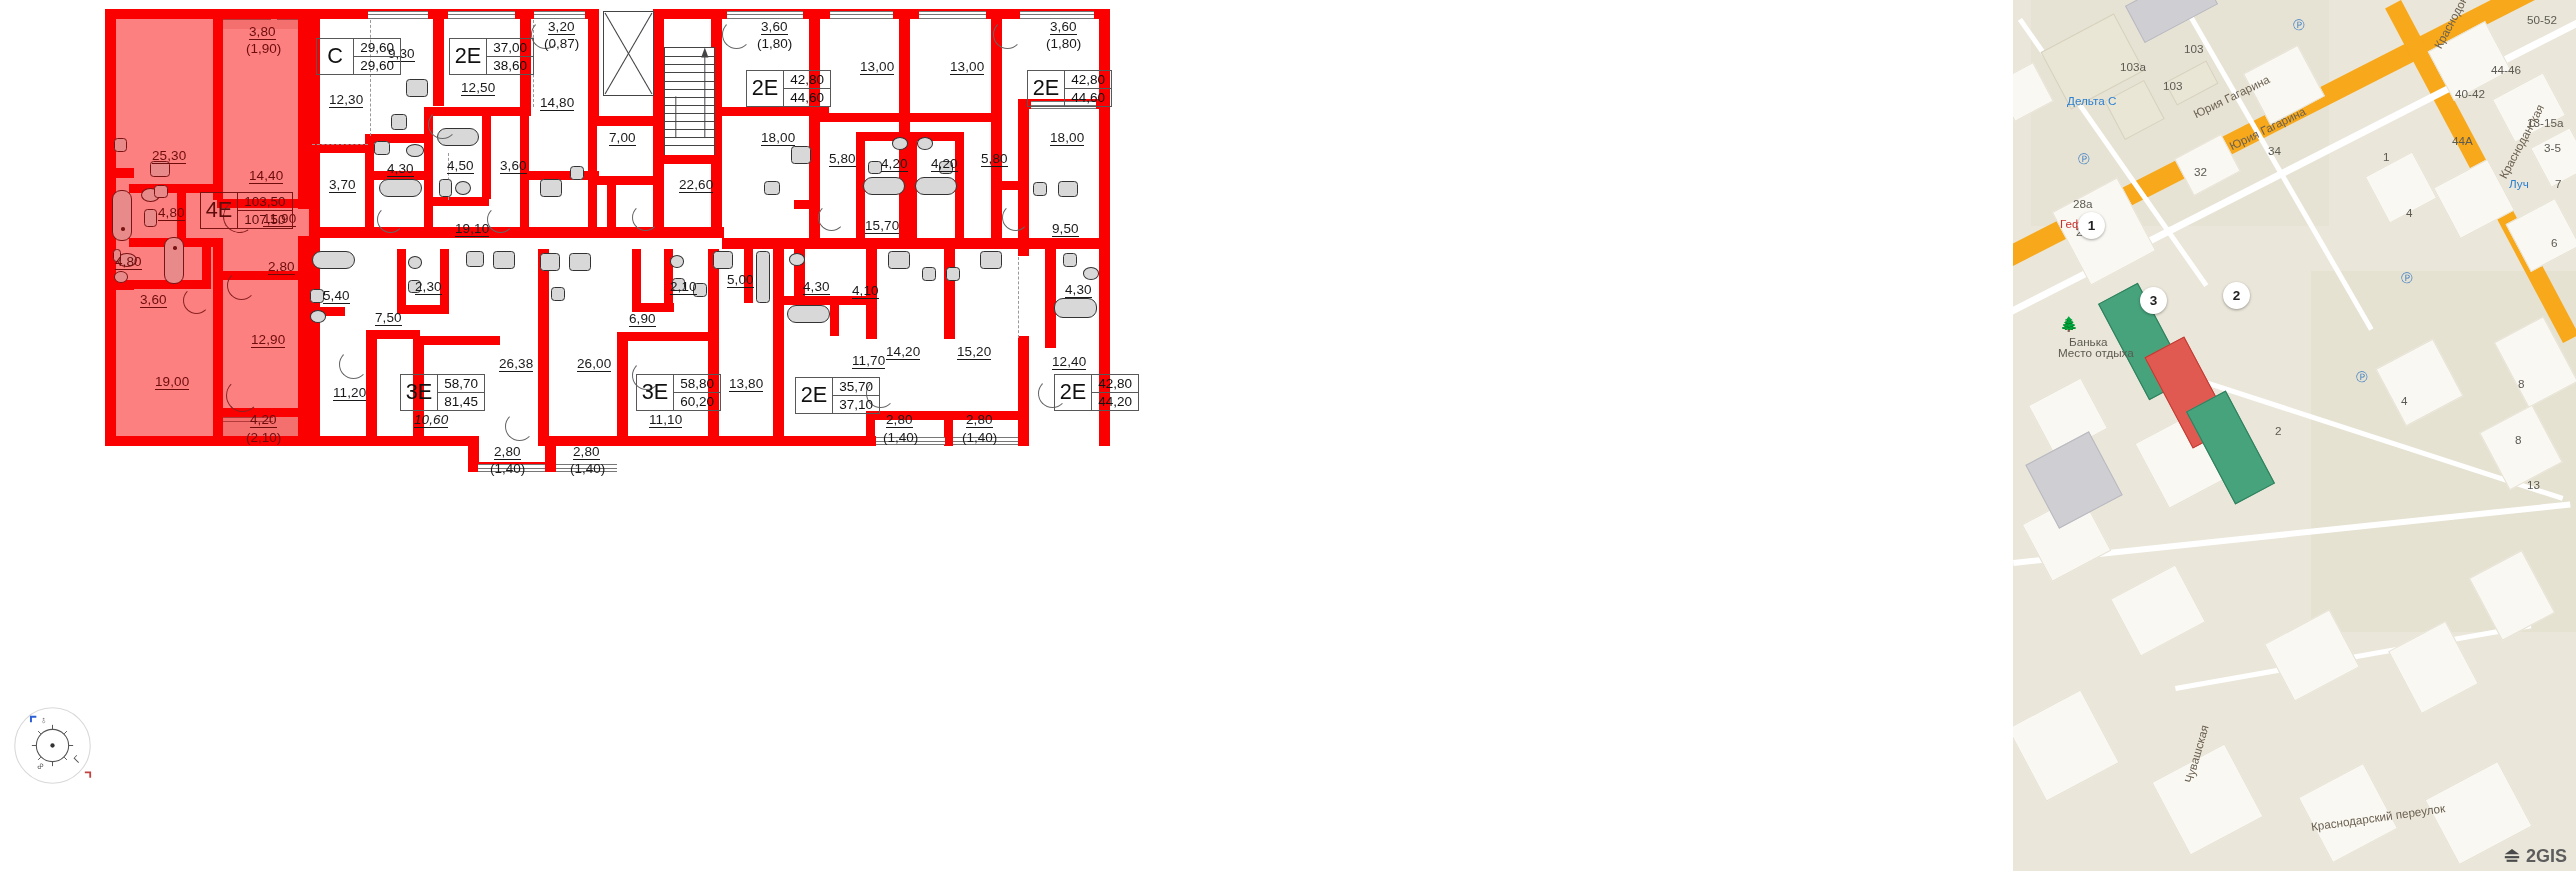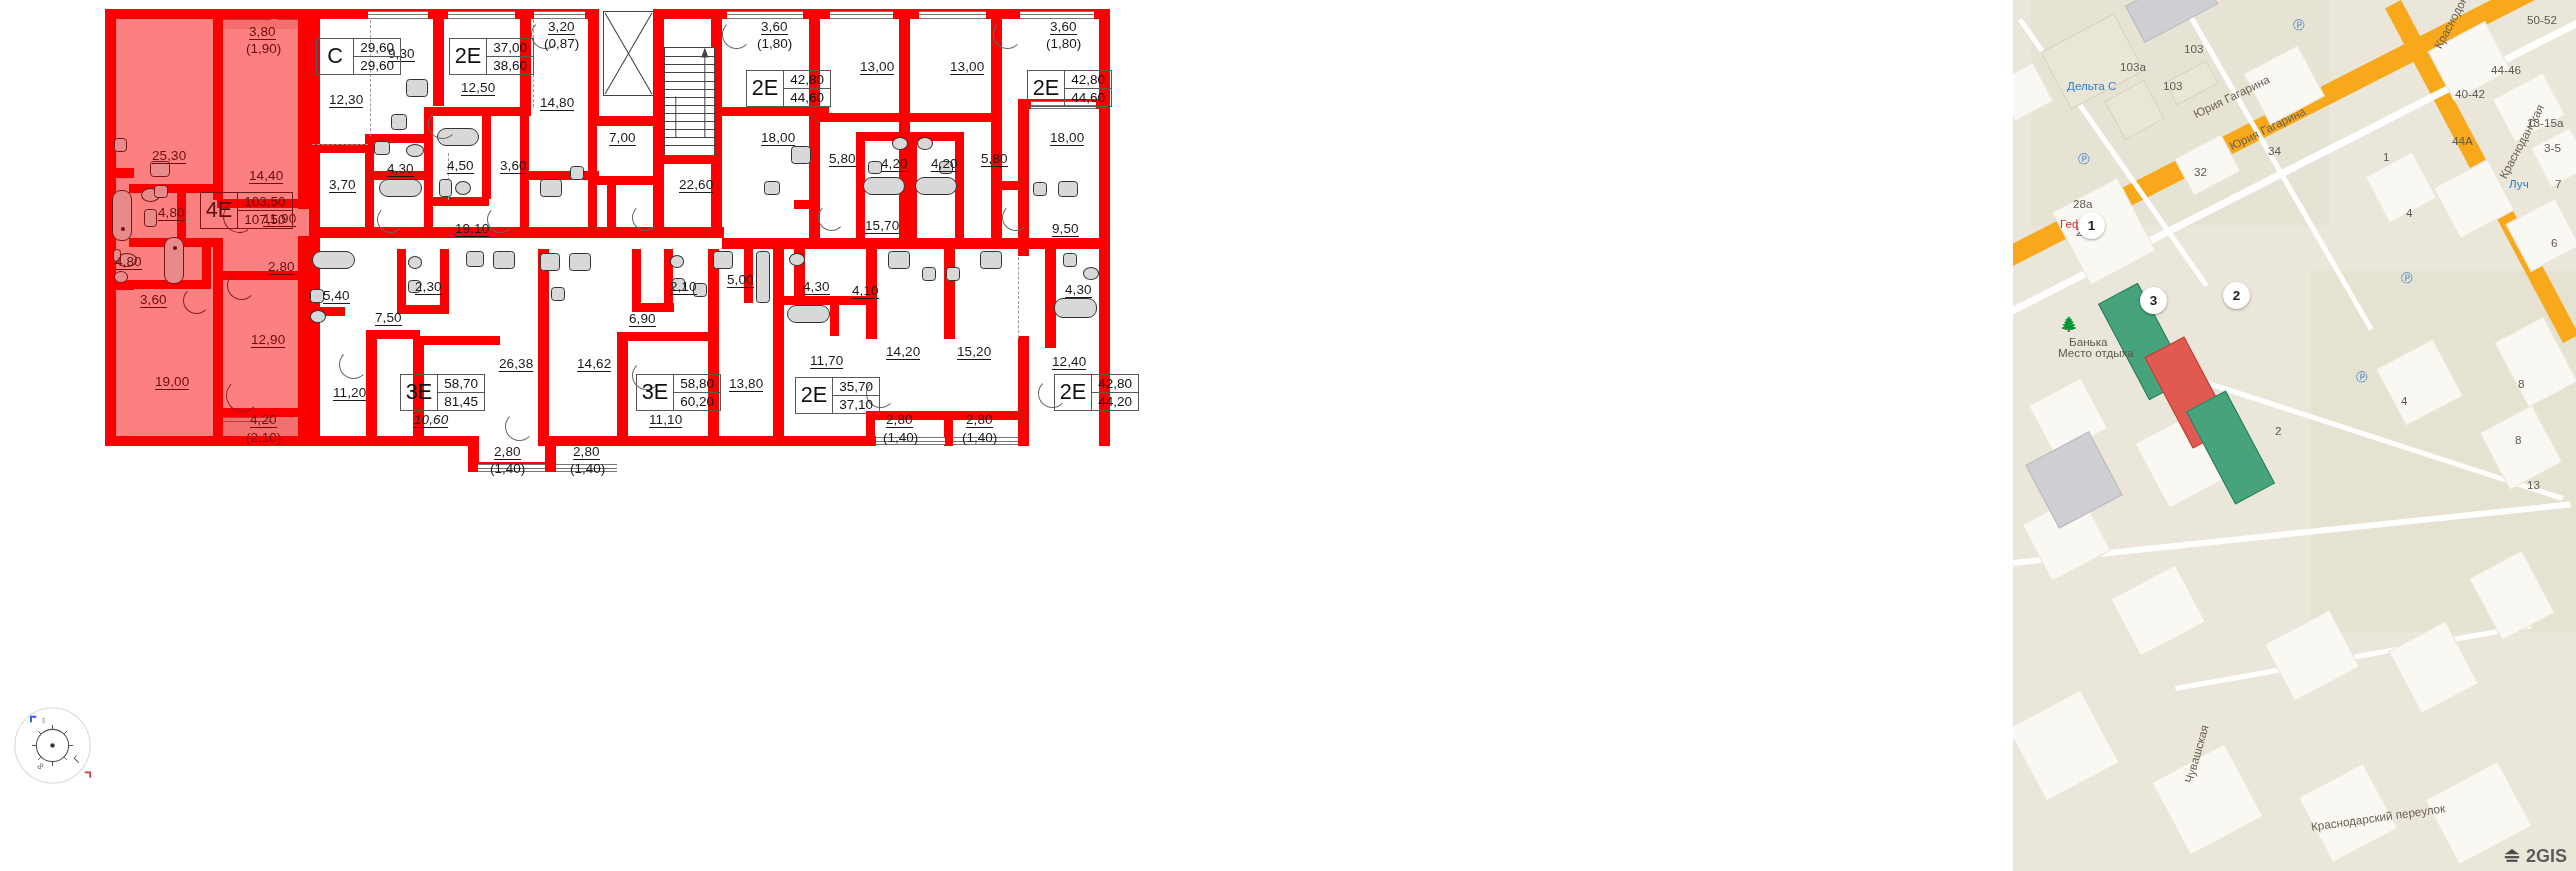--- a/index.html
+++ b/index.html
@@ -371,41 +371,41 @@
         <div class="area" style="left: 323px; top: 289px;">5,40</div>
         <div class="area" style="left: 415px; top: 280px;">2,30</div>
         <div class="area" style="left: 375px; top: 311px;">7,50</div>
         <div class="area" style="left: 333px; top: 386px;">11,20</div>
         <div class="area" style="left: 414px; top: 413px; font-style: italic;">10,60</div>
         <div class="area" style="left: 494px; top: 445px;">2,80</div>
         <div class="sub" style="left: 490px; top: 462px;">(1,40)</div>
         <div class="area" style="left: 573px; top: 445px;">2,80</div>
         <div class="sub" style="left: 570px; top: 462px;">(1,40)</div>
         <div class="area" style="left: 499px; top: 357px;">26,38</div>
-        <div class="area" style="left: 577px; top: 357px;">14,62</div>
+        <div class="area" style="left: 577px; top: 357px;">26,00</div>
         <div class="area" style="left: 629px; top: 312px;">6,90</div>
         <div class="area" style="left: 609px; top: 131px;">7,00</div>
         <div class="area" style="left: 679px; top: 178px;">22,60</div>
         <div class="area" style="left: 649px; top: 413px;">11,10</div>
         <div class="area" style="left: 670px; top: 280px;">2,10</div>
         <div class="area" style="left: 727px; top: 273px;">5,00</div>
         <div class="area" style="left: 729px; top: 377px;">13,80</div>
         <div class="area" style="left: 761px; top: 20px;">3,60</div>
         <div class="sub" style="left: 757px; top: 37px;">(1,80)</div>
         <div class="area" style="left: 761px; top: 131px;">18,00</div>
         <div class="area" style="left: 829px; top: 152px;">5,80</div>
         <div class="area" style="left: 860px; top: 60px;">13,00</div>
         <div class="area" style="left: 881px; top: 157px;">4,20</div>
         <div class="area" style="left: 931px; top: 157px;">4,20</div>
         <div class="area" style="left: 950px; top: 60px;">13,00</div>
         <div class="area" style="left: 981px; top: 152px;">5,80</div>
         <div class="area" style="left: 865px; top: 219px;">15,70</div>
         <div class="area" style="left: 803px; top: 280px;">4,30</div>
         <div class="area" style="left: 852px; top: 284px;">4,10</div>
-        <div class="area" style="left: 810px; top: 354px;">11,70</div>
+        <div class="area" style="left: 852px; top: 354px;">11,70</div>
         <div class="area" style="left: 886px; top: 345px;">14,20</div>
         <div class="area" style="left: 957px; top: 345px;">15,20</div>
         <div class="area" style="left: 886px; top: 413px;">2,80</div>
         <div class="sub" style="left: 883px; top: 431px;">(1,40)</div>
         <div class="area" style="left: 966px; top: 413px;">2,80</div>
         <div class="sub" style="left: 962px; top: 431px;">(1,40)</div>
         <div class="area" style="left: 1050px; top: 20px;">3,60</div>
         <div class="sub" style="left: 1046px; top: 37px;">(1,80)</div>
         <div class="area" style="left: 1050px; top: 131px;">18,00</div>
         <div class="area" style="left: 1052px; top: 222px;">9,50</div>
@@ -575,21 +575,21 @@
         <div class="mlabel" style="left: 388px; top: 394px;">4</div>
         <div class="mlabel" style="left: 262px; top: 424px;">2</div>
         <div class="mlabel" style="left: 502px; top: 433px;">8</div>
         <div class="mlabel" style="left: 514px; top: 478px;">13</div>
         <div class="mlabel street" style="left: 181px; top: 108px; transform: rotate(-26deg); transform-origin: left center;">Юрия Гагарина</div>
         <div class="mlabel street" style="left: 217px; top: 140px; transform: rotate(-26deg); transform-origin: left center;">Юрия Гагарина</div>
         <div class="mlabel street" style="left: 424px; top: 41px; transform: rotate(-62deg); transform-origin: left center;">Краснодонская</div>
         <div class="mlabel street" style="left: 489px; top: 171px; transform: rotate(-62deg); transform-origin: left center;">Красноданская</div>
         <div class="mlabel street" style="left: 298px; top: 820px; transform: rotate(-8deg); transform-origin: left center;">Краснодарский переулок</div>
         <div class="mlabel street" style="left: 175px; top: 776px; transform: rotate(-74deg); transform-origin: left center;">Чувашская</div>
-        <div class="mlabel" style="left: 54px; top: 79px; color: rgb(44, 127, 208);">Дельта С</div>
+        <div class="mlabel" style="left: 54px; top: 94px; color: rgb(44, 127, 208);">Дельта С</div>
         <div class="mlabel" style="left: 47px; top: 217px; color: rgb(201, 48, 44);">Гефест</div>
         <div class="mlabel" style="left: 496px; top: 177px; color: rgb(44, 127, 208);">Луч</div>
         <div class="mlabel" style="left: 56px; top: 335px; color: rgb(92, 90, 82);">Банька</div>
         <div class="mlabel" style="left: 45px; top: 346px; color: rgb(92, 90, 82);">Место отдыха</div>
       </div>
     <div id="map-pins">
         <div class="mpin" style="left: 65px; top: 212px;">1</div>
         <div class="mpin" style="left: 210px; top: 282px;">2</div>
         <div class="mpin" style="left: 127px; top: 287px;">3</div>
       </div>

